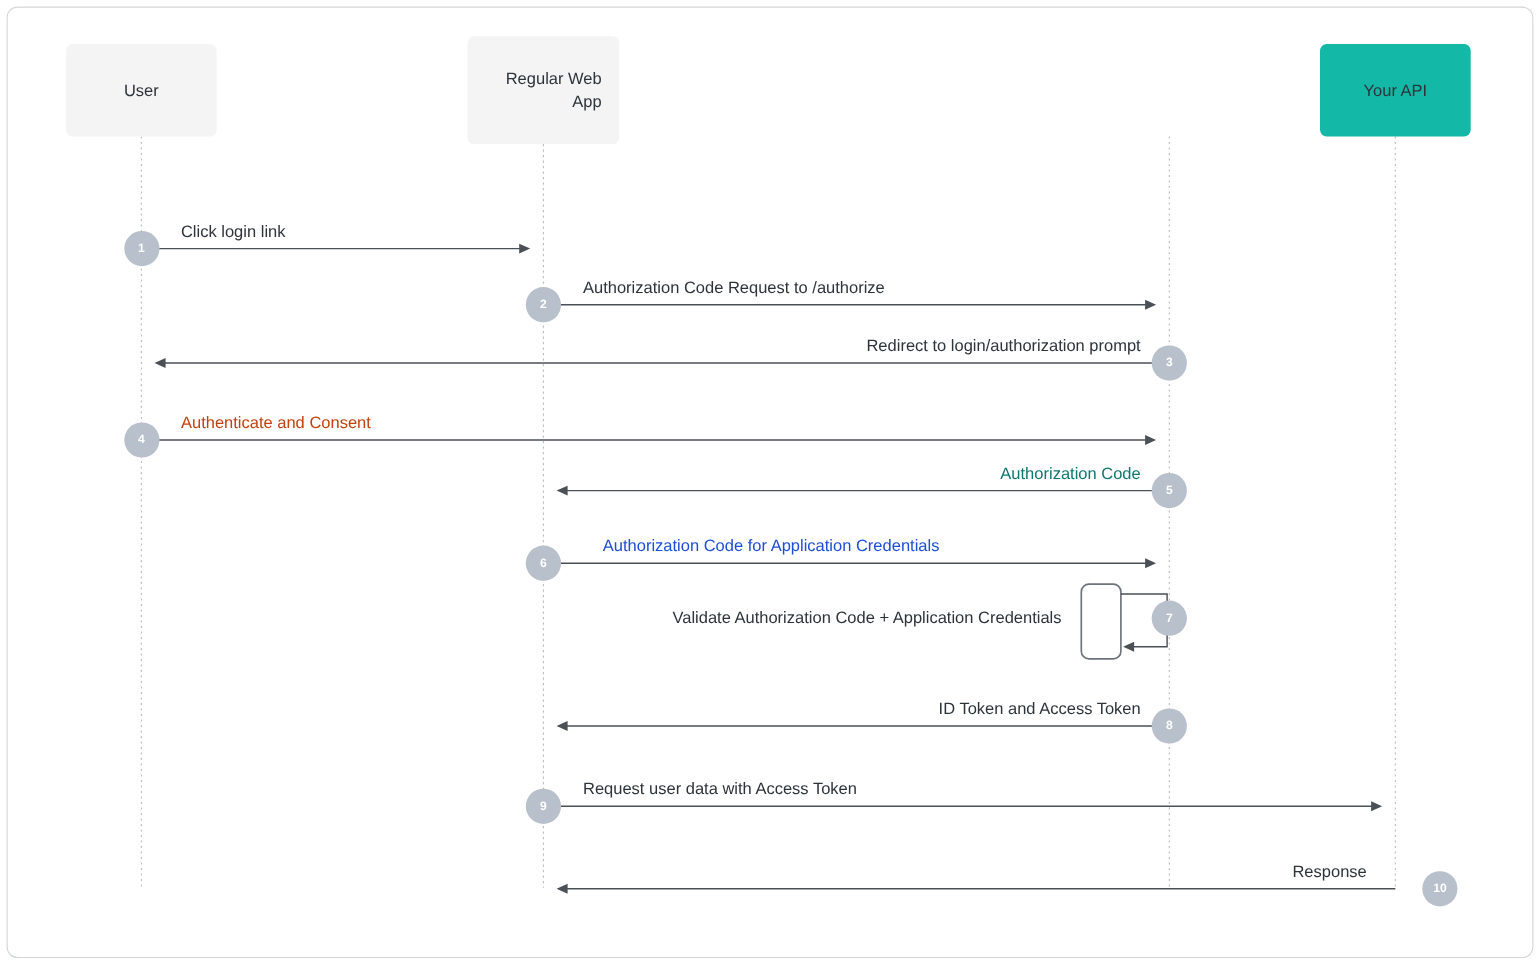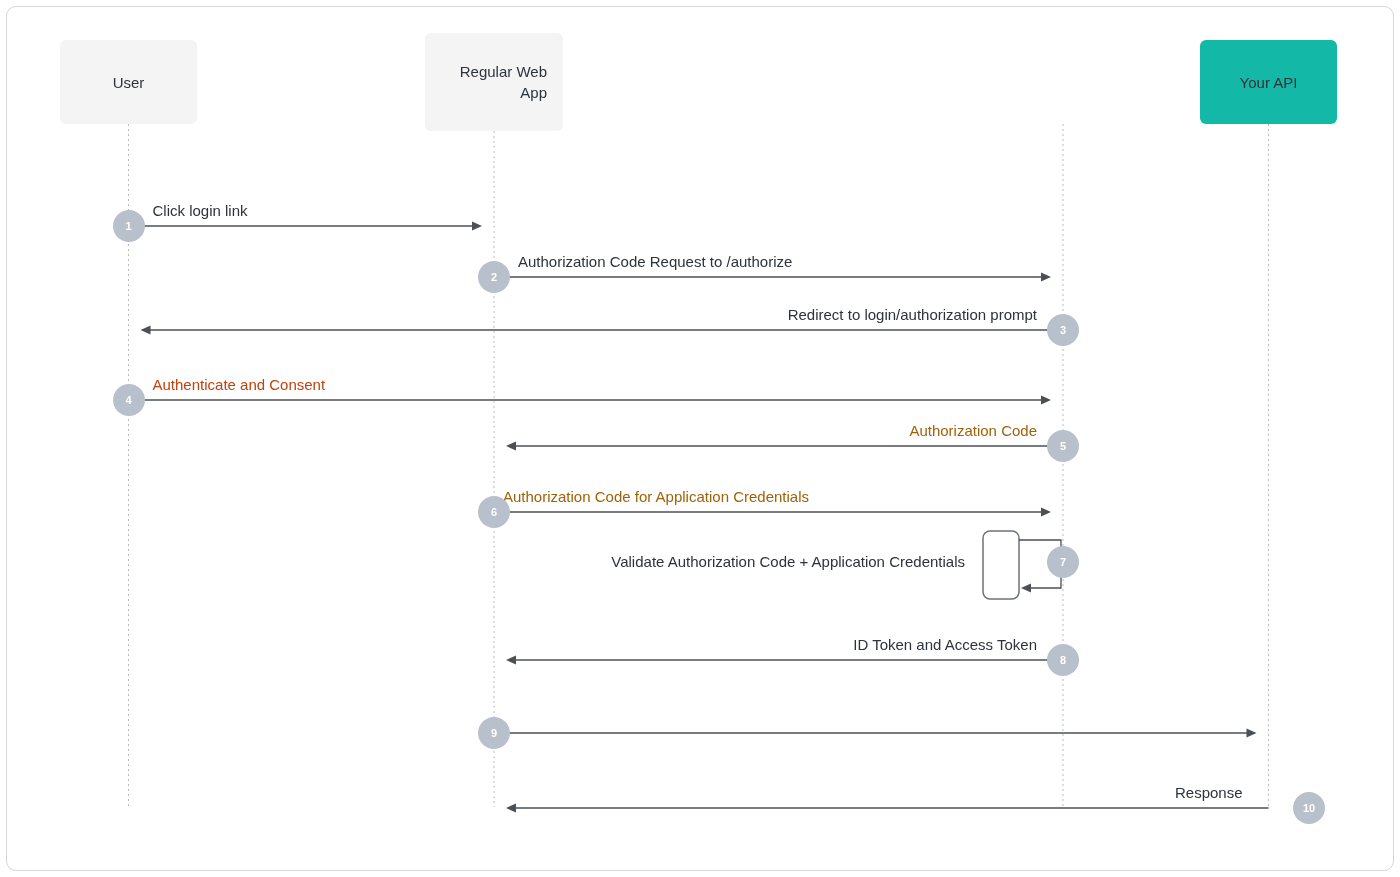--- a/index.html
+++ b/index.html
@@ -39,20 +39,21 @@
     line-height: 21px;
     box-sizing: border-box;
     padding: 0 16px;
   }
   .msg-label {
     position: absolute;
     font-size: 15px;
     line-height: 20px;
     color: #2d333a;
     white-space: nowrap;
+    margin-left: 12px;
   }
   .step-badge {
     position: absolute;
     width: 32px; height: 32px;
     border-radius: 50%;
     background: #b8c0cb;
     color: #ffffff;
     font-size: 11px;
     font-weight: bold;
     display: flex;
@@ -96,24 +97,25 @@
     <div class="actor-box" style="left: 425px; top: 33px; width: 138px; height: 98px; background: rgb(244, 244, 245); color: rgb(45, 51, 58); text-align: right;">Regular Web App</div>
     <div class="actor-box" style="left: 1200px; top: 40px; width: 137px; height: 84px; background: #14b8a6; color: rgb(45, 51, 58);">Your API</div>
     <div class="msg-label" style="top: 201px; color: rgb(45, 51, 58); left: 152.5px;">Click login link</div>
     <div class="step-badge" style="left: 112.5px; top: 210px; background: rgb(184, 192, 203); color: rgb(255, 255, 255);">1</div>
     <div class="msg-label" style="top: 252px; color: rgb(45, 51, 58); left: 518px;">Authorization Code Request to /authorize</div>
     <div class="step-badge" style="left: 478px; top: 261px; background: rgb(184, 192, 203); color: rgb(255, 255, 255);">2</div>
     <div class="msg-label" style="top: 305px; color: rgb(45, 51, 58); right: 363px; text-align: left;">Redirect to login/authorization prompt</div>
     <div class="step-badge" style="left: 1047px; top: 314px; background: rgb(184, 192, 203); color: rgb(255, 255, 255);">3</div>
     <div class="msg-label" style="top: 375px; color: #c2410c; left: 152.5px;">Authenticate and Consent</div>
     <div class="step-badge" style="left: 112.5px; top: 384px; background: rgb(184, 192, 203); color: rgb(255, 255, 255);">4</div>
-    <div class="msg-label" style="top: 421px; color: #a16207; right: 363px; text-align: left;">Authorization Code</div>
+    <div class="msg-label" style="top: 421px; color: #0f766e; right: 363px; text-align: left;">Authorization Code</div>
     <div class="step-badge" style="left: 1047px; top: 430px; background: rgb(184, 192, 203); color: rgb(255, 255, 255);">5</div>
-    <div class="msg-label" style="top: 487px; color: #a16207; left: 503px;">Authorization Code for Application Credentials</div>
+    <div class="msg-label" style="top: 487px; color: #1d4ed8; left: 536px;">Authorization Code for Application Credentials</div>
     <div class="step-badge" style="left: 478px; top: 496px; background: rgb(184, 192, 203); color: rgb(255, 255, 255);">6</div>
     <div class="msg-label" style="right: 435px; top: 552px; text-align: left; color: rgb(45, 51, 58);">Validate Authorization Code + Application Credentials</div>
     <div class="step-badge" style="left: 1047px; top: 546px; background: rgb(184, 192, 203); color: rgb(255, 255, 255);">7</div>
     <div class="msg-label" style="top: 635px; color: rgb(45, 51, 58); right: 363px; text-align: right;">ID Token and Access Token</div>
     <div class="step-badge" style="left: 1047px; top: 644px; background: rgb(184, 192, 203); color: rgb(255, 255, 255);">8</div>
+    <div class="msg-label" style="top: 708px; color: rgb(45, 51, 58); left: 518px;">Request user data with Access Token</div>
     <div class="step-badge" style="left: 478px; top: 717px; background: rgb(184, 192, 203); color: rgb(255, 255, 255);">9</div>
     <div class="msg-label" style="top: 783px; color: rgb(45, 51, 58); right: 157.5px; text-align: right;">Response</div>
     <div class="step-badge" style="left: 1293px; top: 792px; background: rgb(184, 192, 203); color: rgb(255, 255, 255);">10</div>
   </div>
 
 </body></html>

